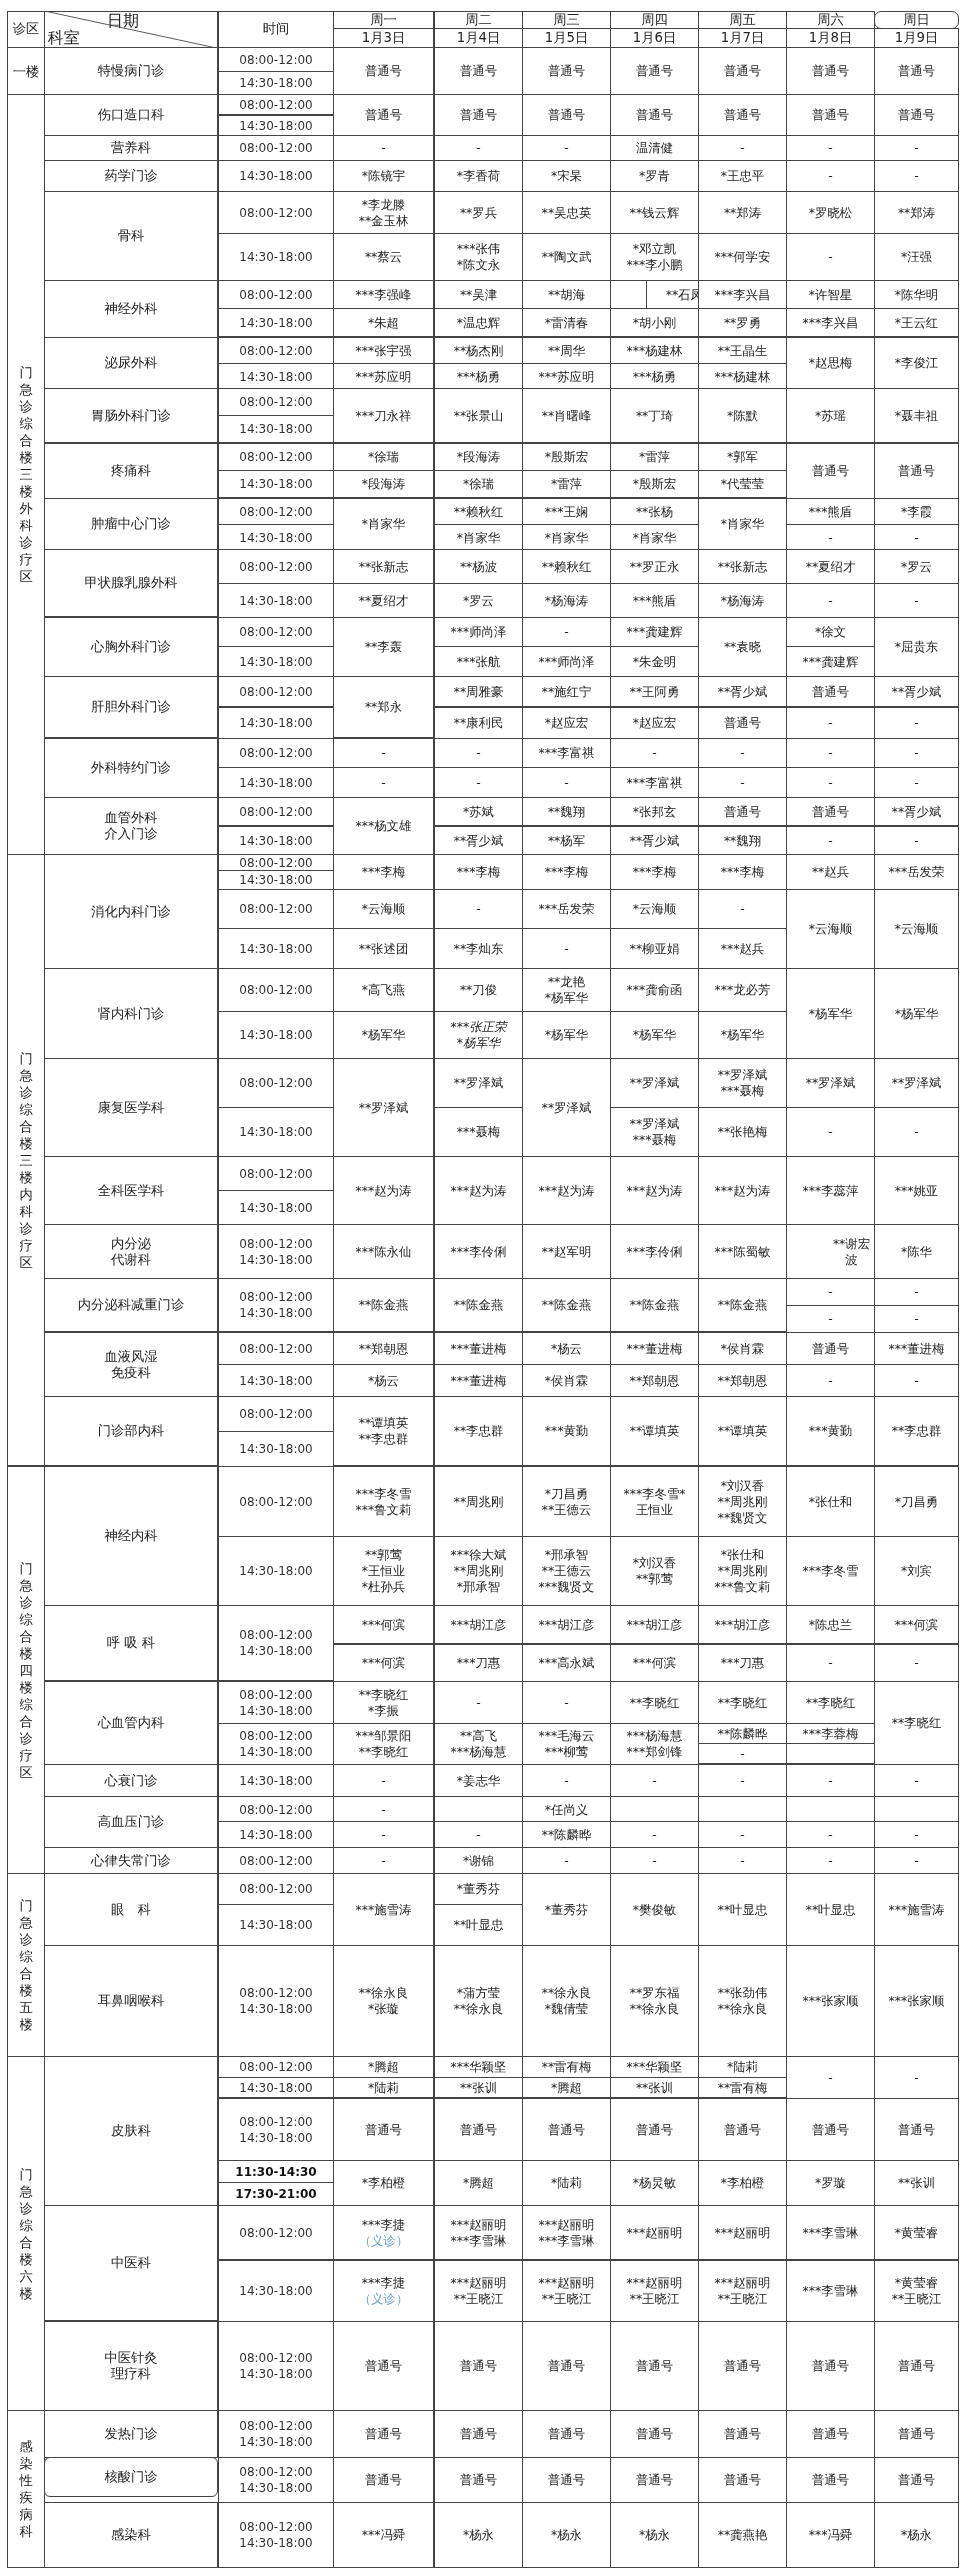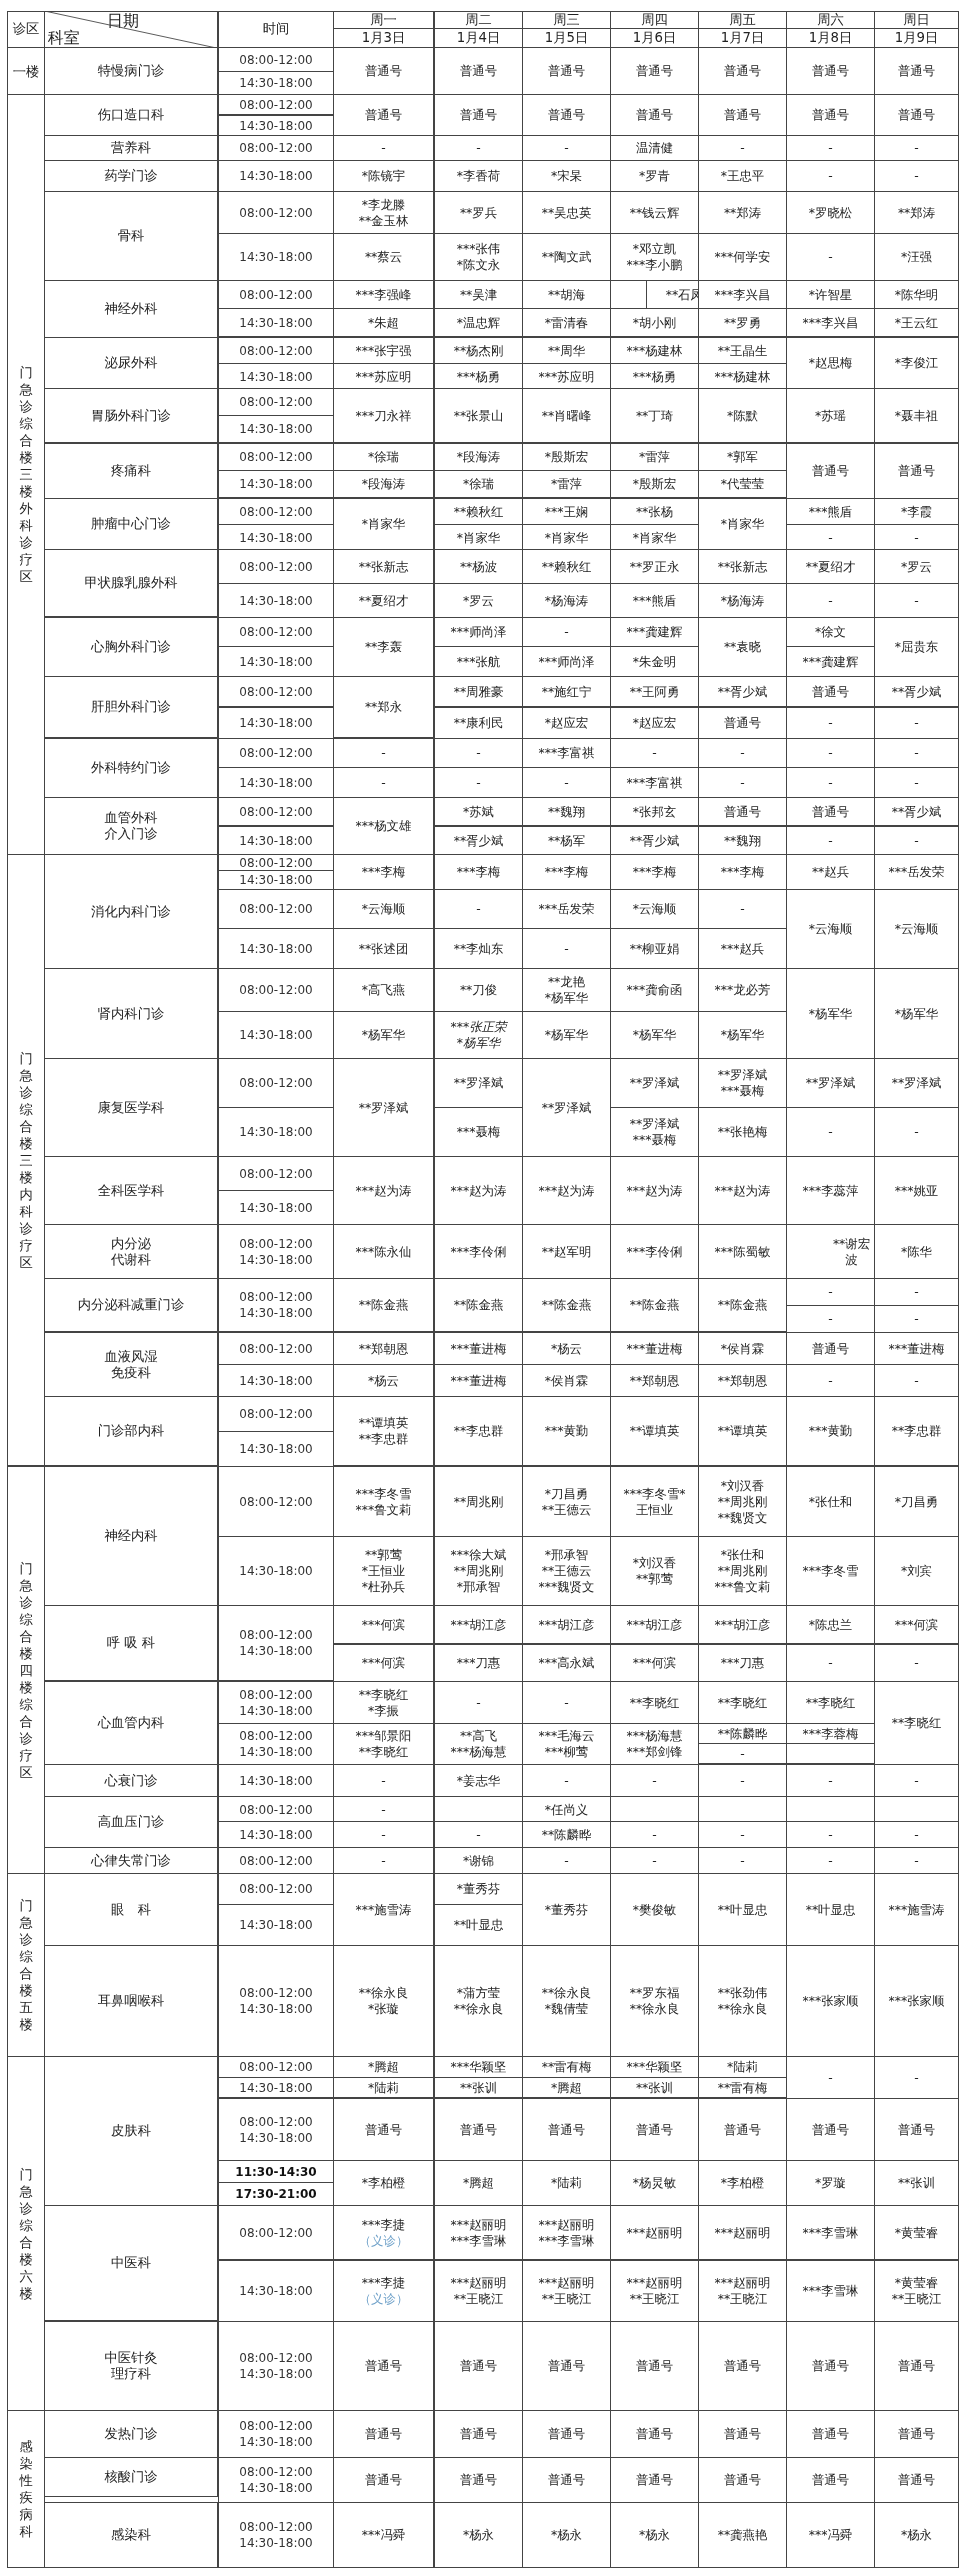--- a/index.html
+++ b/index.html
@@ -30,21 +30,21 @@
     <div class="c hdr" style="left: 434px; top: 10.7px; width: 89px; height: 18px;">周二</div>
     <div class="c hdr" style="left: 434px; top: 27.6px; width: 89px; height: 20.4px;">1月4日</div>
     <div class="c hdr" style="left: 522px; top: 10.7px; width: 89px; height: 18px;">周三</div>
     <div class="c hdr" style="left: 522px; top: 27.6px; width: 89px; height: 20.4px;">1月5日</div>
     <div class="c hdr" style="left: 610px; top: 10.7px; width: 89px; height: 18px;">周四</div>
     <div class="c hdr" style="left: 610px; top: 27.6px; width: 89px; height: 20.4px;">1月6日</div>
     <div class="c hdr" style="left: 698px; top: 10.7px; width: 89px; height: 18px;">周五</div>
     <div class="c hdr" style="left: 698px; top: 27.6px; width: 89px; height: 20.4px;">1月7日</div>
     <div class="c hdr" style="left: 786px; top: 10.7px; width: 89px; height: 18px;">周六</div>
     <div class="c hdr" style="left: 786px; top: 27.6px; width: 89px; height: 20.4px;">1月8日</div>
-    <div class="c hdr" style="left: 874px; top: 10.7px; width: 85px; height: 18px;">周日</div>
+    <div class="c hdr" style="left: 874px; top: 10.7px; width: 85px; height: 18px; border-radius: 7px;">周日</div>
     <div class="c hdr" style="left: 874px; top: 27.6px; width: 85px; height: 20.4px;">1月9日</div>
     <svg class="diag" viewBox="0 0 195 42">
       <line x1="0" y1="0" x2="195" y2="42" stroke="#444" stroke-width="1"></line>
     </svg>
     <div class="c zone" style="left: 7.1px; top: 47px; width: 38px; height: 48px;">一楼</div>
     <div class="c dept" style="left: 44px; top: 47px; width: 174px; height: 48px;">特慢病门诊</div>
     <div class="c time" style="left: 218px; top: 47px; width: 116px; height: 25px;">08:00-12:00</div>
     <div class="c time" style="left: 218px; top: 71px; width: 116px; height: 24px;">14:30-18:00</div>
     <div class="c " style="left: 333px; top: 47px; width: 101px; height: 48px;">普通号</div>
     <div class="c " style="left: 434px; top: 47px; width: 89px; height: 48px;">普通号</div>
@@ -640,21 +640,21 @@
     <div class="c dept" style="left: 44px; top: 2410px; width: 174px; height: 48px;">发热门诊</div>
     <div class="c time" style="left: 218px; top: 2410px; width: 116px; height: 48px;">08:00-12:00
 14:30-18:00</div>
     <div class="c " style="left: 333px; top: 2410px; width: 101px; height: 48px;">普通号</div>
     <div class="c " style="left: 434px; top: 2410px; width: 89px; height: 48px;">普通号</div>
     <div class="c " style="left: 522px; top: 2410px; width: 89px; height: 48px;">普通号</div>
     <div class="c " style="left: 610px; top: 2410px; width: 89px; height: 48px;">普通号</div>
     <div class="c " style="left: 698px; top: 2410px; width: 89px; height: 48px;">普通号</div>
     <div class="c " style="left: 786px; top: 2410px; width: 89px; height: 48px;">普通号</div>
     <div class="c " style="left: 874px; top: 2410px; width: 85px; height: 48px;">普通号</div>
-    <div class="c dept" style="left: 44px; top: 2457px; width: 174px; height: 40px;">核酸门诊</div>
+    <div class="c dept" style="left: 44px; top: 2457px; width: 174px; height: 40px; border-radius: 6px;">核酸门诊</div>
     <div class="c time" style="left: 218px; top: 2457px; width: 116px; height: 46px;">08:00-12:00
 14:30-18:00</div>
     <div class="c " style="left: 333px; top: 2457px; width: 101px; height: 46px;">普通号</div>
     <div class="c " style="left: 434px; top: 2457px; width: 89px; height: 46px;">普通号</div>
     <div class="c " style="left: 522px; top: 2457px; width: 89px; height: 46px;">普通号</div>
     <div class="c " style="left: 610px; top: 2457px; width: 89px; height: 46px;">普通号</div>
     <div class="c " style="left: 698px; top: 2457px; width: 89px; height: 46px;">普通号</div>
     <div class="c " style="left: 786px; top: 2457px; width: 89px; height: 46px;">普通号</div>
     <div class="c " style="left: 874px; top: 2457px; width: 85px; height: 46px;">普通号</div>
     <div class="c dept" style="left: 44px; top: 2502px; width: 174px; height: 66px;">感染科</div>

